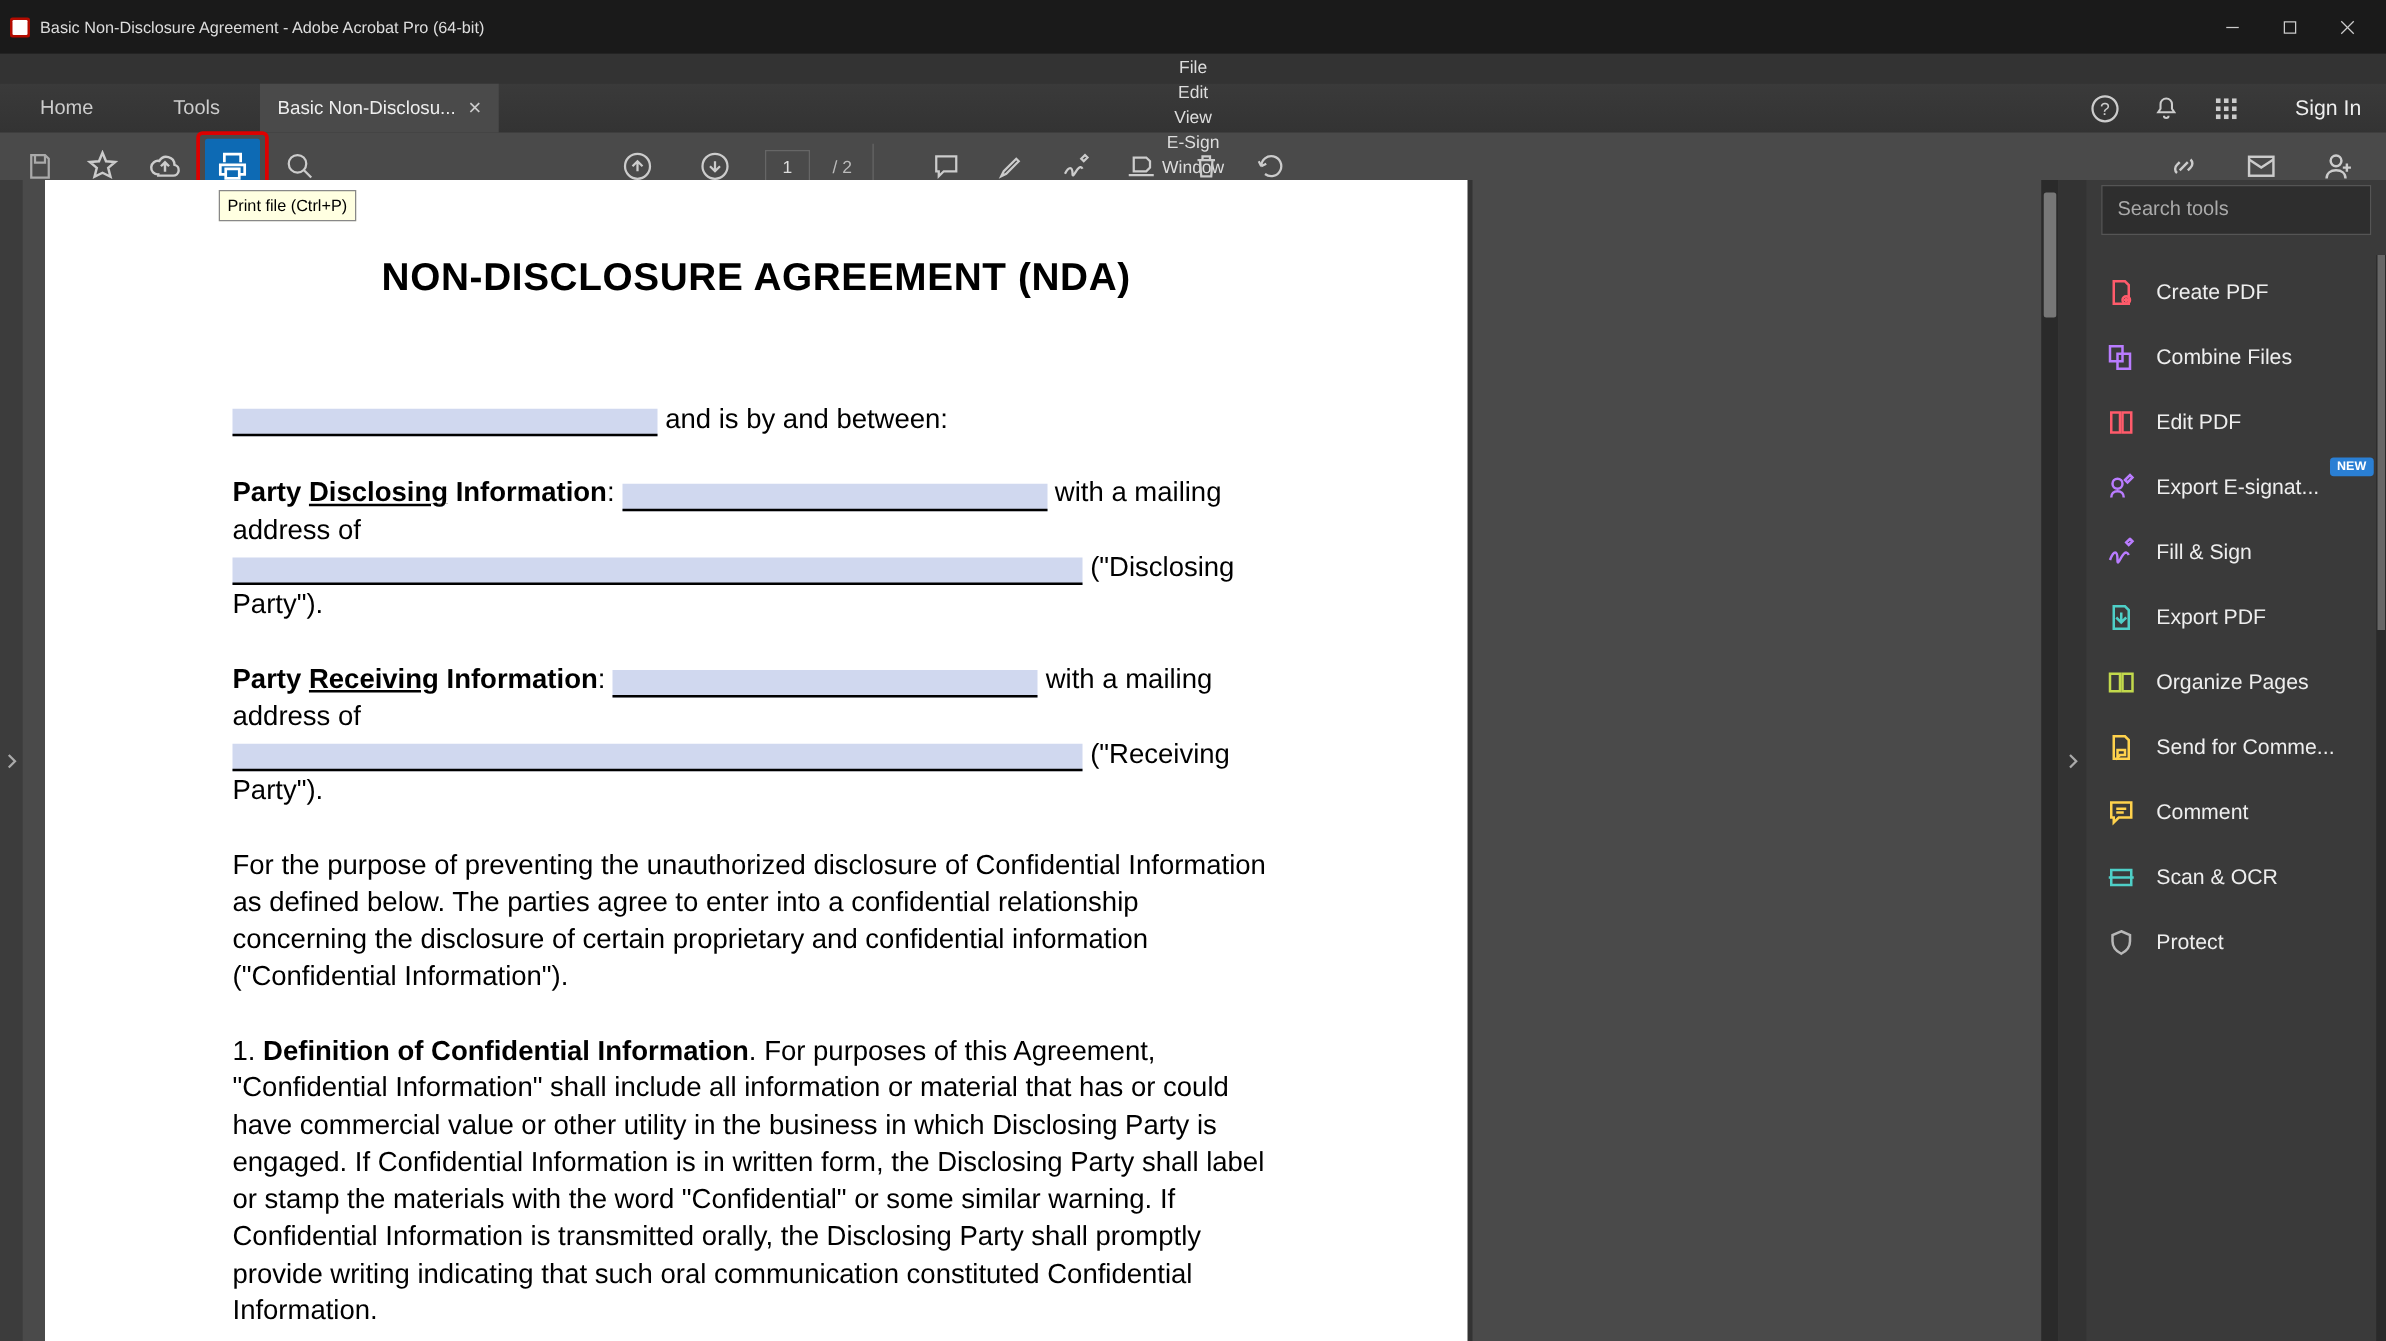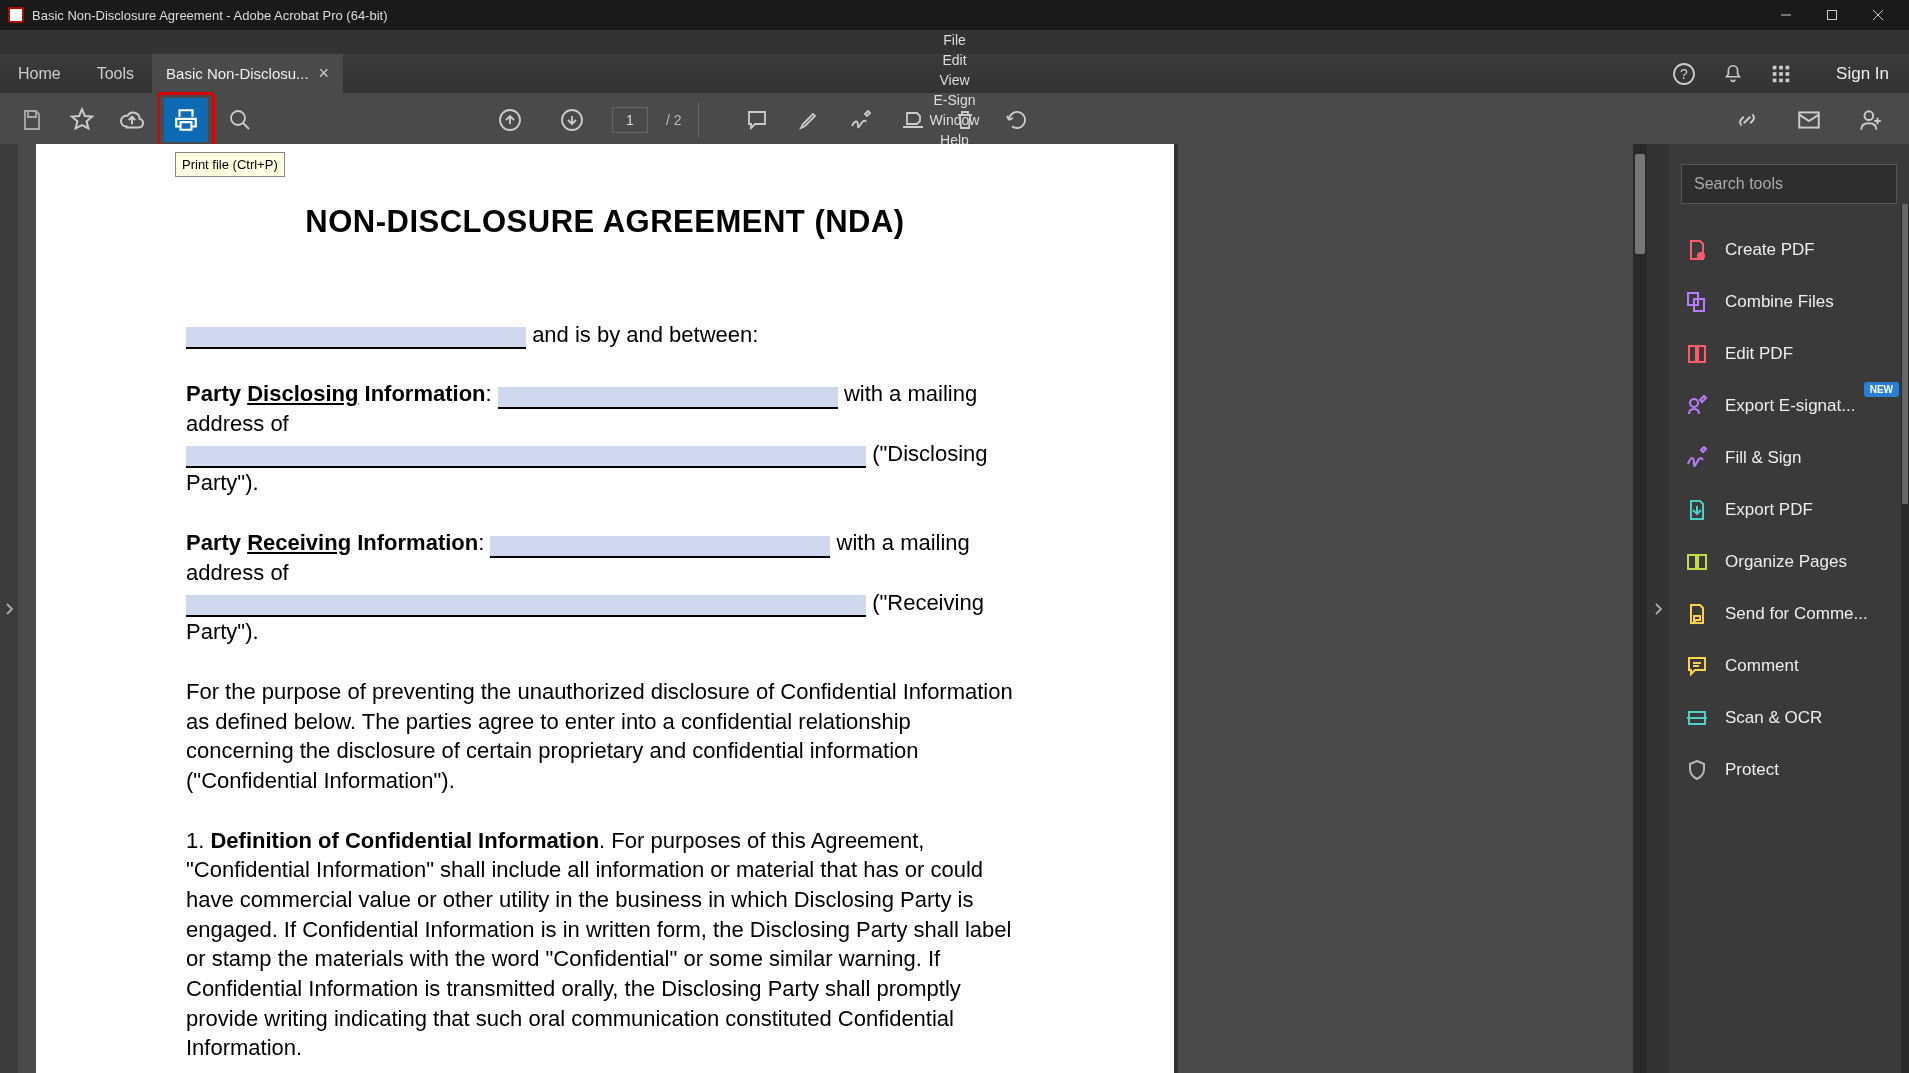--- a/index.html
+++ b/index.html
@@ -1,32 +1,32 @@
 <!DOCTYPE html>
 <html><head>
 <meta charset="utf-8">
 <style>
 * { margin: 0; padding: 0; box-sizing: border-box; font-family: "Segoe UI", Arial, sans-serif; }
 body { background: #333; color: #eee; width: 1909px; height: 1073px; overflow: hidden; }
 
 
-.title-bar { height: 30px; background: #1a1a1a; display: flex; align-items: center; padding: 0 8px; font-size: 13px; color: #ddd; }
+.title-bar { height: 43px; background: #1a1a1a; display: flex; align-items: center; padding: 0 8px; font-size: 13px; color: #ddd; }
 .title-bar .app-icon { width: 16px; height: 16px; background: #b30b00; margin-right: 8px; border-radius: 2px; position: relative; }
 .title-bar .app-icon::after { content: ''; position: absolute; top: 2px; left: 2px; right: 2px; bottom: 2px; background: #fff; border-radius: 1px; }
 .title-bar .spacer { flex: 1; }
 .window-controls { display: flex; }
 .window-controls div { width: 46px; height: 27px; display: flex; align-items: center; justify-content: center; color: #ccc; }
 
 
 .menu-bar { height: 24px; background: #333; display: flex; align-items: center; padding: 0 4px; font-size: 14px; flex-direction: column; }
 .menu-bar div { padding: 2px 10px; color: #ddd; }
 
 
 .tab-bar { height: 39px; background: linear-gradient(#3a3a3a,#333); display: flex; align-items: stretch; }
-.tab-bar .nav-tab { padding: 0 18px; display: flex; align-items: center; font-size: 16px; color: #ccc; }
+.tab-bar .nav-tab { padding: 0 32px; display: flex; align-items: center; font-size: 16px; color: #ccc; }
 .tab-bar .doc-tab { background: #4a4a4a; padding: 11px 14px; display: flex; align-items: center; font-size: 15px; color: #eee; gap: 10px; }
 .tab-bar .spacer { flex: 1; }
 .tab-bar .right-icons { display: flex; align-items: center; gap: 26px; padding: 0 24px; color: #ddd; }
 .tab-bar .sign-in { font-size: 17px; color: #eee; padding: 0 20px; display: flex; align-items: center; }
 
 
 .toolbar { height: 54px; background: #4a4a4a; display: flex; align-items: center; padding: 0 10px; gap: 6px; }
 .tool-btn { width: 44px; height: 44px; display: flex; align-items: center; justify-content: center; color: #ccc; border-radius: 2px; }
 .tool-btn.print { background: #0d6ab4; }
 .tool-btn.highlighted { outline: 3px solid #d00; outline-offset: 0; padding: 0; height: 50px; width: 52px; }
@@ -46,21 +46,21 @@
 .doc-viewport { flex: 1; background: #4a4a4a; position: relative; overflow: hidden; }
 .page { position: absolute; top: 0; left: 18px; width: 1138px; height: 929px; background: #fff; color: #000; padding: 60px 150px 0 150px; font-family: Arial, sans-serif; box-shadow: 4px 0 0 #333; }
 .page h1 { font-size: 31px; font-weight: 900; text-align: center; letter-spacing: 0.5px; margin-bottom: 50px; font-family: Arial Black, Arial, sans-serif; }
 .page p { font-size: 22px; line-height: 1.35; margin-bottom: 30px; }
 .field { display: inline-block; border-bottom: 2px solid #000; background: #d0d8ef; vertical-align: bottom; height: 22px; }
 .doc-scroll { position: absolute; right: 0; top: 0; bottom: 0; width: 14px; background: #2a2a2a; }
 .doc-scroll .thumb { position: absolute; top: 10px; left: 2px; right: 2px; height: 100px; background: #777; border-radius: 2px; }
 .gap-rail { width: 22px; background: #333; display: flex; align-items: center; justify-content: center; color: #aaa; }
 
 
-.right-panel { width: 240px; background: #3a3a3a; display: flex; flex-direction: column; padding-top: 20px; position: relative; }
+.right-panel { width: 240px; background: #3a3a3a; display: flex; flex-direction: column; padding-top: 4px; position: relative; }
 .search-tools { margin: 0 12px 20px 12px; height: 40px; background: #2e2e2e; border: 1px solid #555; display: flex; align-items: center; padding: 0 12px; color: #aaa; font-size: 16px; }
 .tool-item { display: flex; align-items: center; padding: 14px 16px; gap: 16px; font-size: 17px; color: #eee; cursor: pointer; position: relative; }
 .tool-item .ico { width: 24px; height: 24px; display: flex; align-items: center; justify-content: center; }
 .new-badge { position: absolute; right: 10px; top: 2px; background: #2a7fd4; color: #fff; font-size: 10px; font-weight: bold; padding: 2px 6px; border-radius: 3px; }
 .panel-scroll { position: absolute; right: 0; top: 60px; bottom: 0; width: 8px; background: #2a2a2a; }
 .panel-scroll .thumb { position: absolute; top: 0; left: 1px; right: 1px; height: 300px; background: #666; }
 
 svg { display: block; }
 
 </style>

